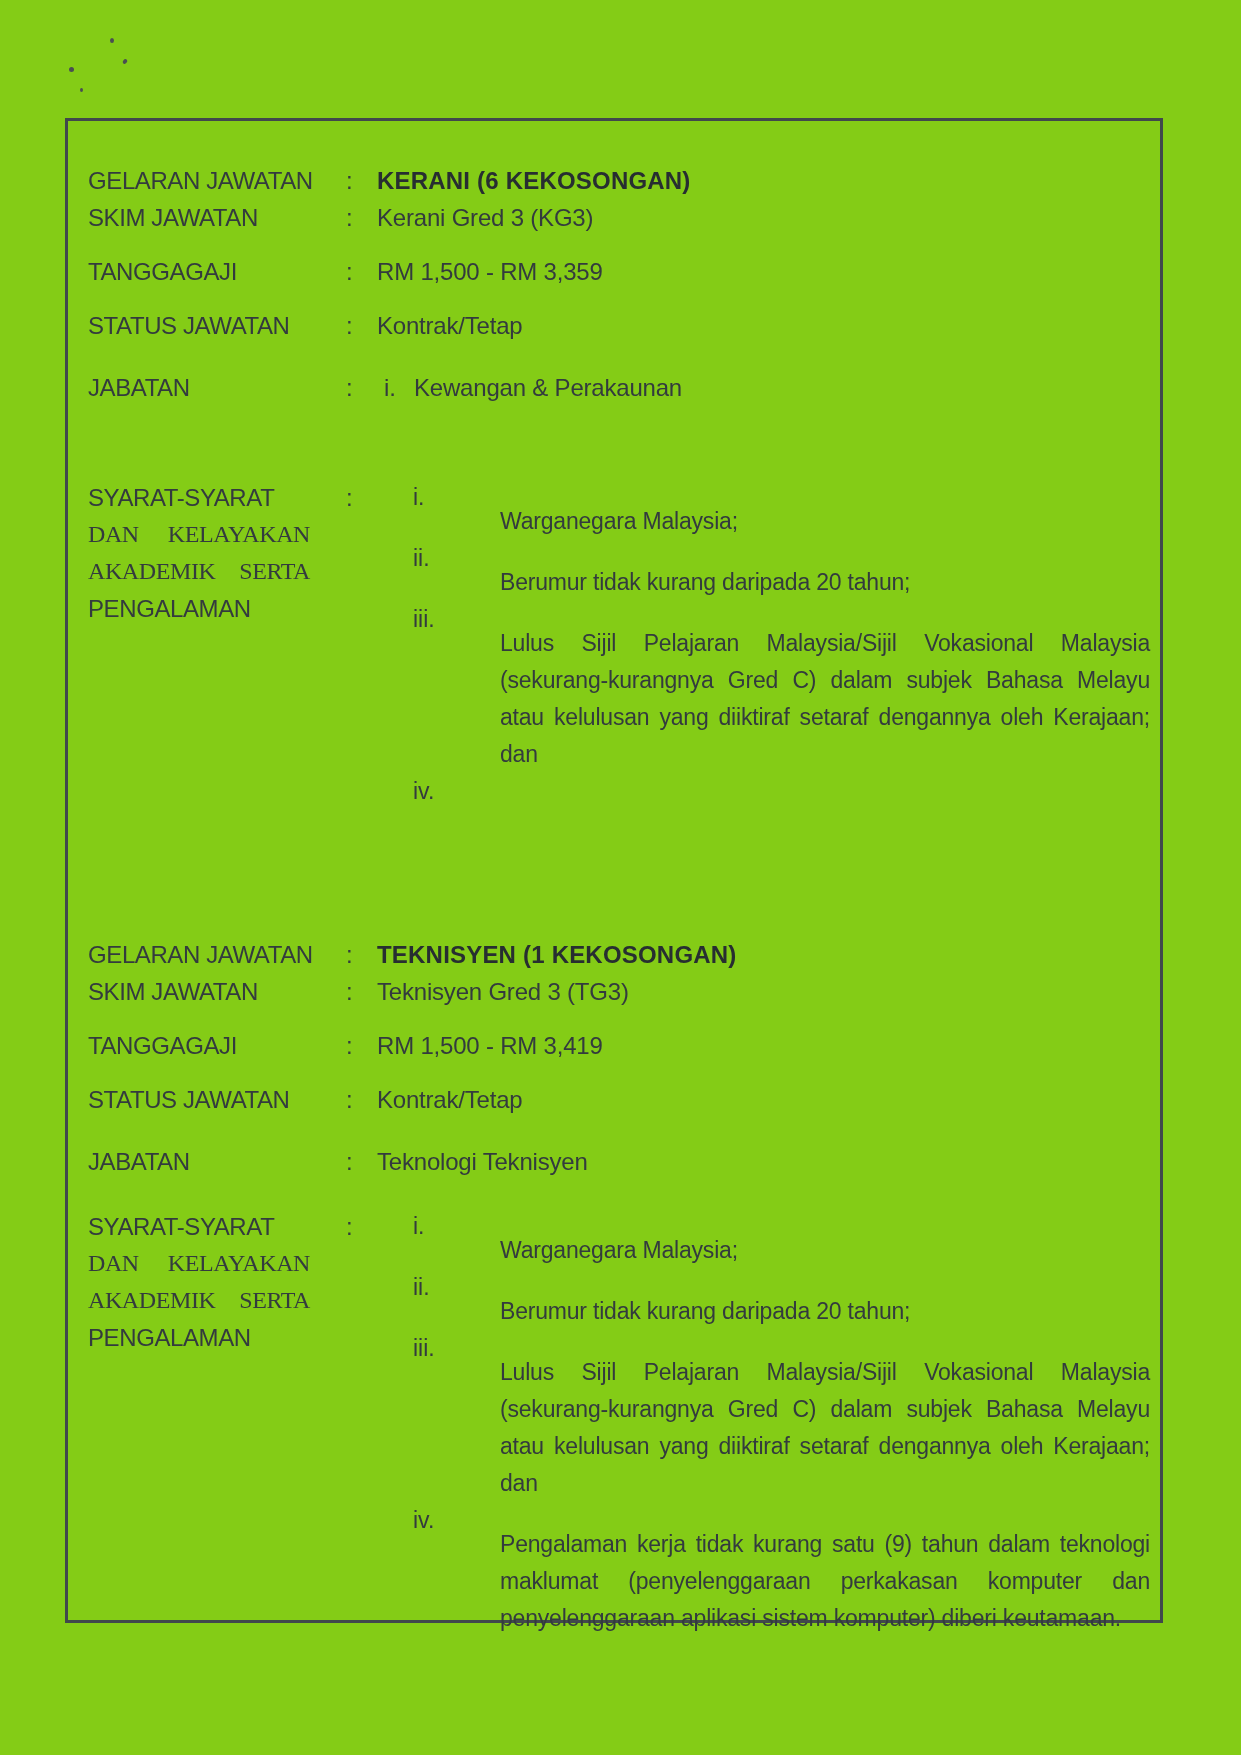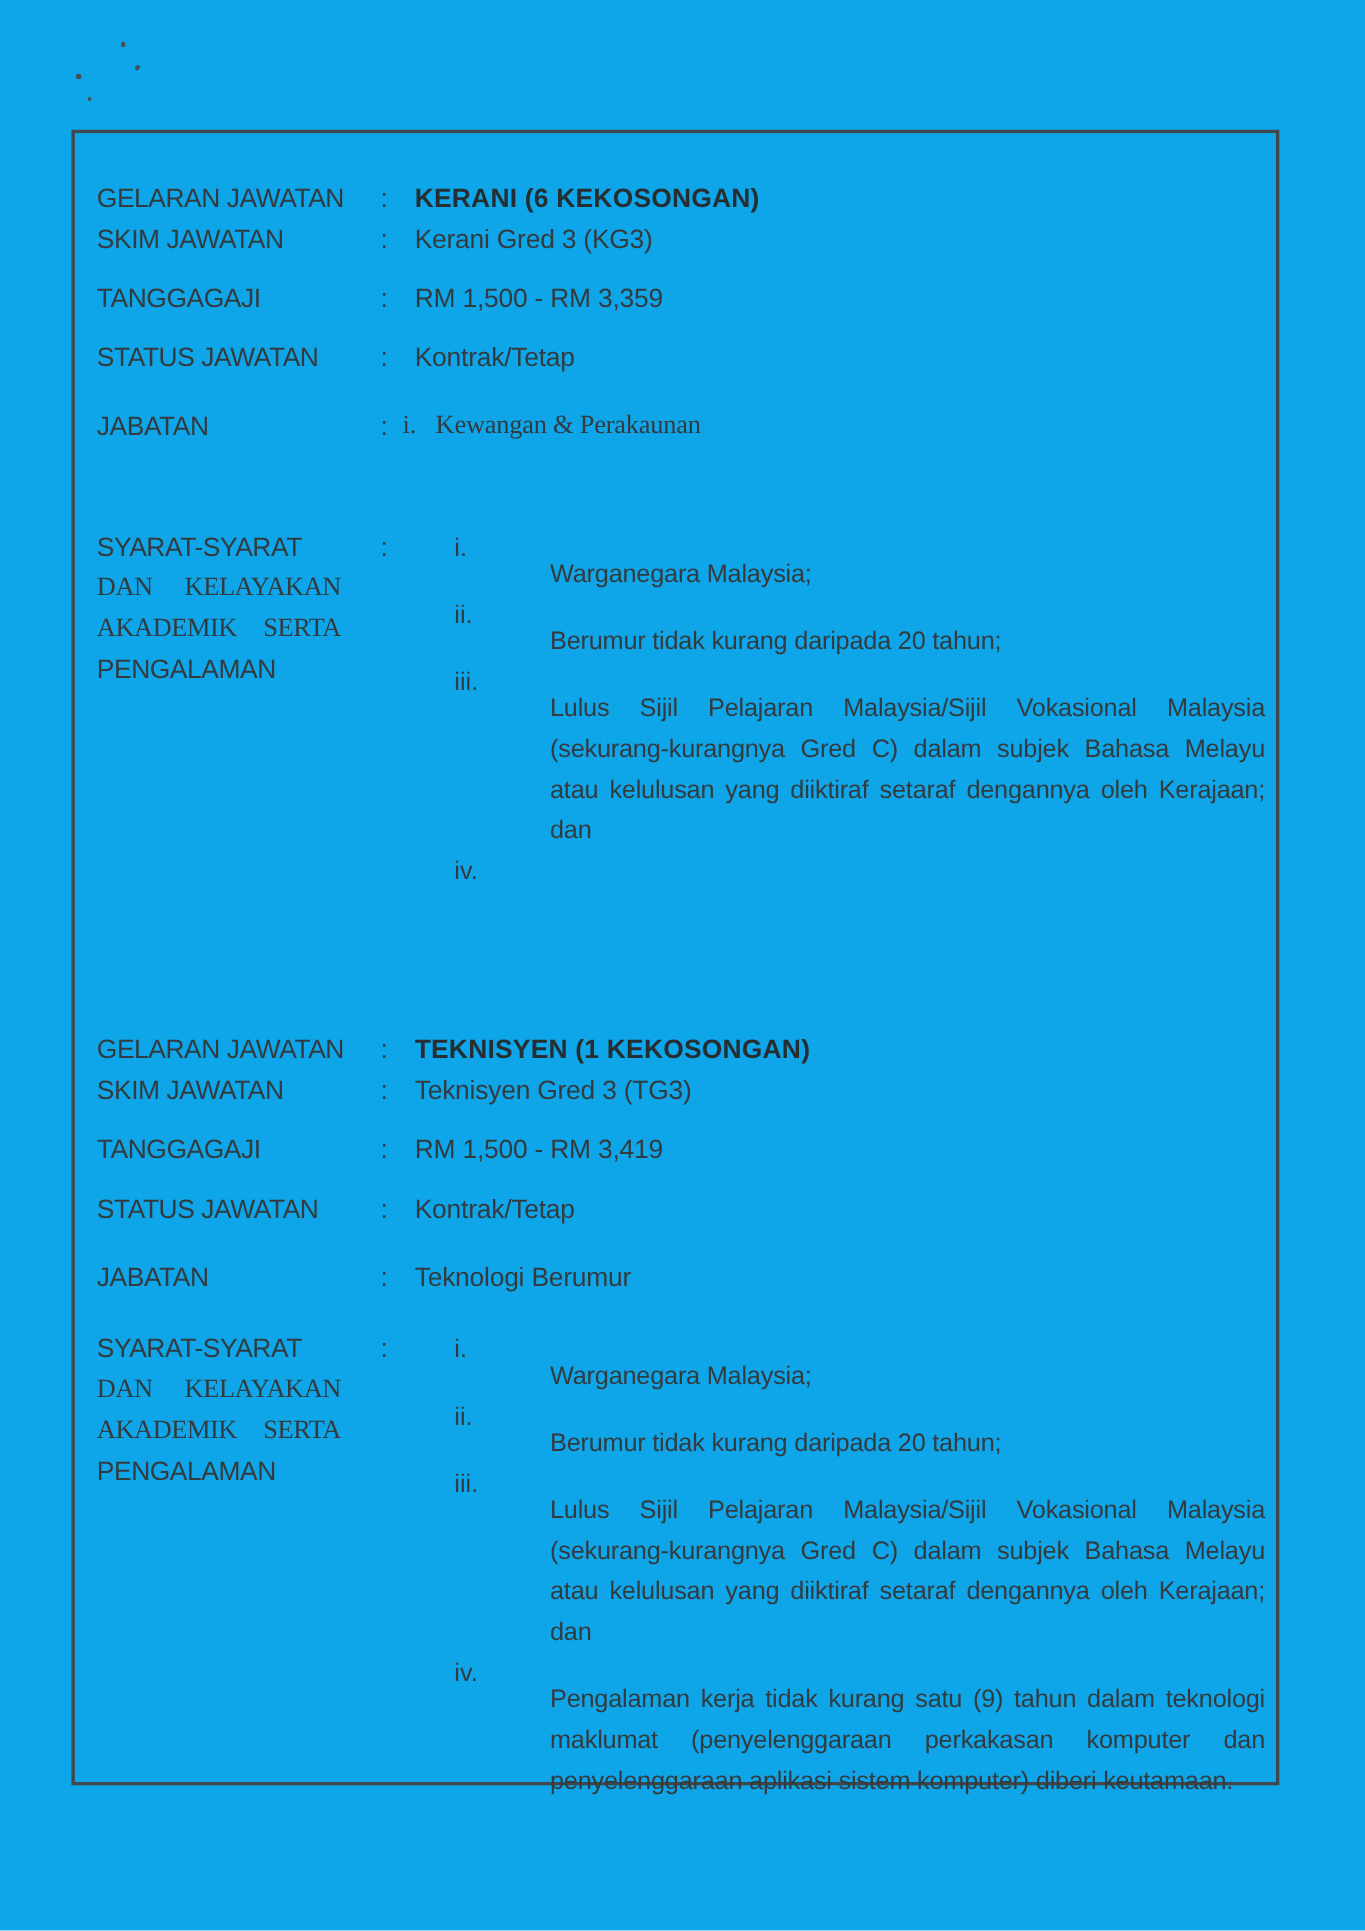--- a/index.html
+++ b/index.html
@@ -1,19 +1,19 @@
 <!DOCTYPE html>
 <html><head>
 <meta charset="utf-8">
 <style>
   html,body{margin:0;padding:0;background:#ffffff;}
   .page{
     position:relative;
     width:1241px;height:1755px;
-    background:#0ea5e9;
+    background:#84cc16;
     font-family:"Liberation Sans","DejaVu Sans",sans-serif;
     color:#333b3e;
     overflow:hidden;
   }
   .frame{
     position:absolute;
     left:65px;top:118px;
     width:1098px;height:1505px;
     border:3px solid #41484c;
     box-sizing:border-box;
@@ -24,21 +24,21 @@
   .s3{left:69px;top:67px;width:5px;height:5px;}
   .s4{left:80px;top:88px;width:3px;height:4px;}
 
   .job{position:absolute;left:0;width:1241px;}
   .row{position:absolute;left:0;width:1241px;font-size:24px;line-height:37px;}
   .lab{position:absolute;left:88px;letter-spacing:-0.4px;white-space:nowrap;}
   .col{position:absolute;left:346px;}
   .val{position:absolute;left:377px;white-space:nowrap;letter-spacing:-0.2px;}
   .bold{font-weight:bold;color:#272e31;letter-spacing:0.2px;}
 
-  .jlist{position:absolute;left:366px;font-family:Liberation Serif, serif;}
+  .jlist{position:absolute;left:384px;}
   .jline{white-space:nowrap;letter-spacing:-0.2px;}
   .jnum{display:inline-block;width:30px;}
 
   .syarat-lab{position:absolute;left:88px;width:222px;letter-spacing:-0.4px;}
   .spread{text-align:justify;text-align-last:justify;font-family:Liberation Serif, serif;}
   .items{position:absolute;left:413px;width:740px;font-size:23px;}
   .item{display:flex;}
   .inum{width:87px;flex:none;}
   .itext{width:650px;text-align:justify;text-align-last:left;letter-spacing:-0.2px;margin-top:24px;}
 </style>
@@ -140,21 +140,21 @@
 
     <div class="row" style="top:145px">
       <span class="lab">STATUS JAWATAN</span>
       <span class="col">:</span>
       <span class="val">Kontrak/Tetap</span>
     </div>
 
     <div class="row" style="top:207px">
       <span class="lab">JABATAN</span>
       <span class="col">:</span>
-      <span class="val">Teknologi Berumur</span>
+      <span class="val">Teknologi Teknisyen</span>
     </div>
 
     <div class="row" style="top:272px">
       <div class="syarat-lab">
         <div>SYARAT-SYARAT</div>
         <div class="spread">DAN KELAYAKAN</div>
         <div class="spread">AKADEMIK SERTA</div>
         <div>PENGALAMAN</div>
       </div>
       <span class="col">:</span>

